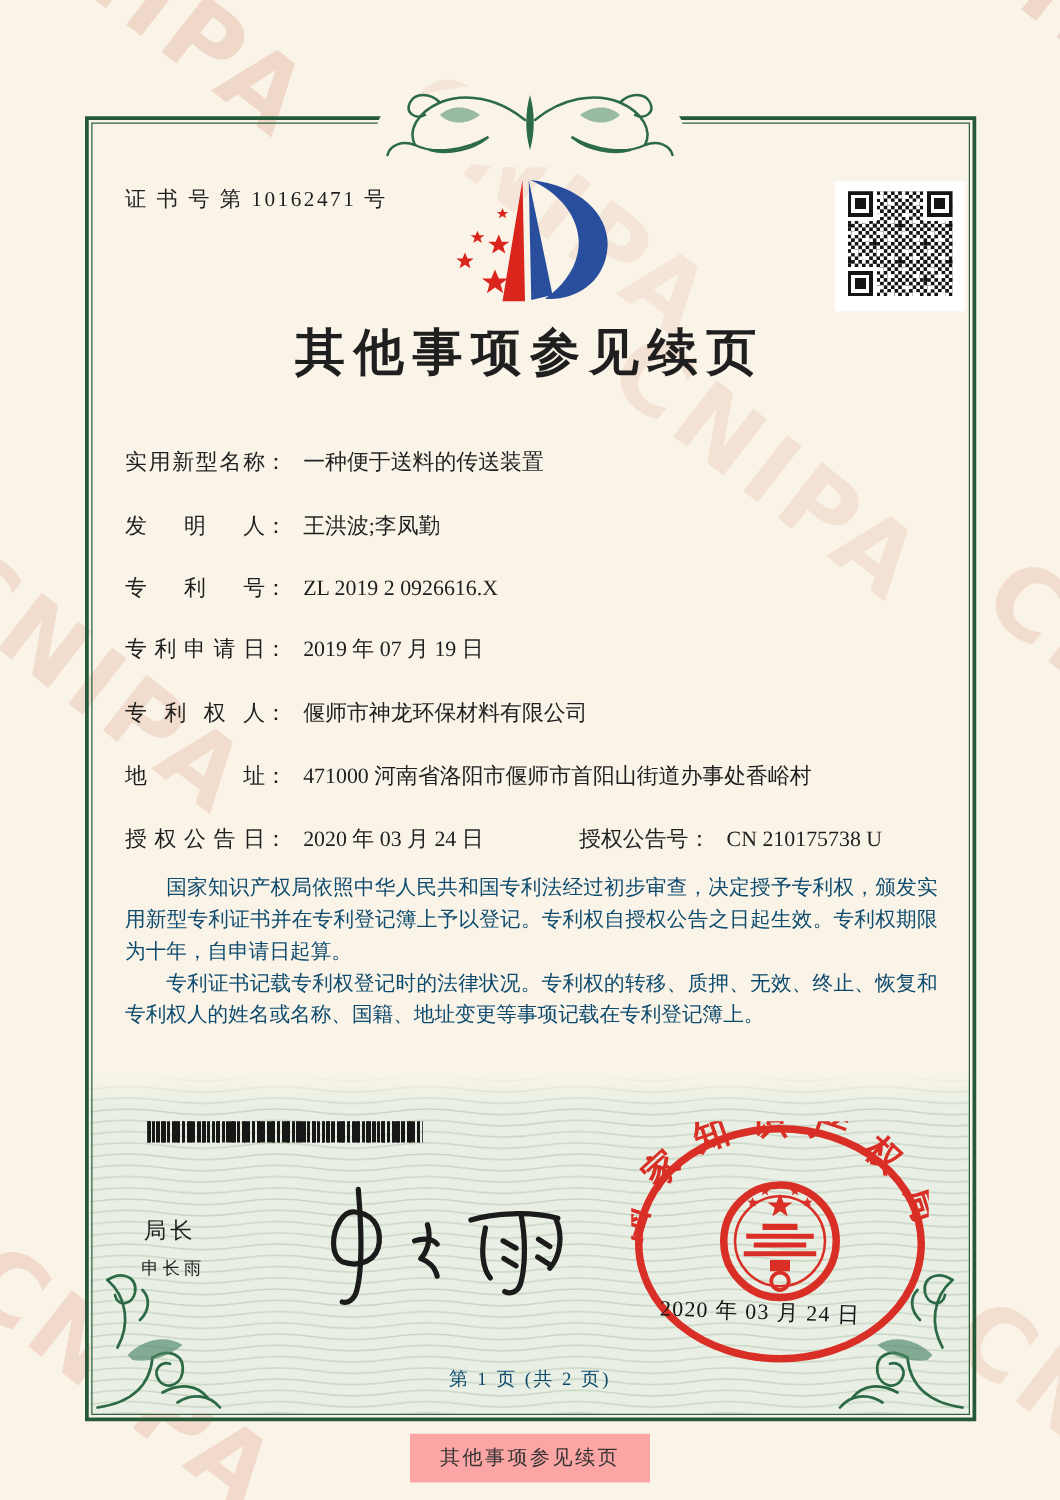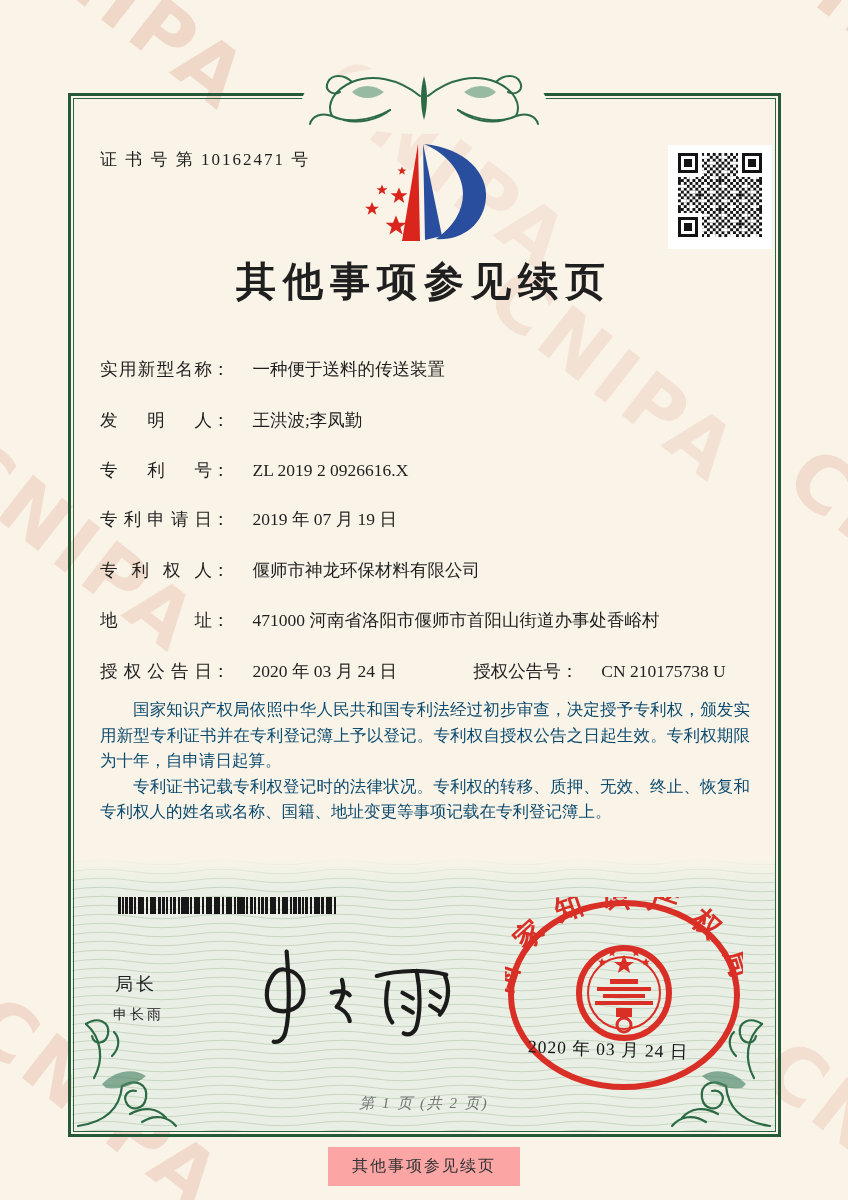--- a/index.html
+++ b/index.html
@@ -23,40 +23,40 @@
   
   .cert-no{position:absolute;left:100px;top:148px;z-index:5;font-size:17px;letter-spacing:2px;}
   .logo{position:absolute;left:354px;top:138px;width:140px;height:122px;z-index:5;}
   .qr-box{position:absolute;left:668px;top:145px;width:104px;height:104px;background:#fff;z-index:5;}
   .qr{position:absolute;left:10px;top:8px;width:84px;height:84px;}
   .title{position:absolute;left:0;top:254px;width:848px;text-align:center;z-index:5;
          font-size:40px;font-weight:bold;letter-spacing:7px;}
   
   .row{position:absolute;left:100px;z-index:5;font-size:17.5px;white-space:nowrap;}
   .lbl{display:inline-block;width:112px;text-align:justify;text-align-last:justify;vertical-align:top;}
-  .val{margin-left:23px;}
+  .val{margin-left:13px;}
   .pair2{margin-left:72px;}
   
   .paras{position:absolute;left:100px;top:697px;width:650px;z-index:5;font-size:16.5px;line-height:25.5px;
          text-align:justify;color:#0c4a6e;}
   .paras p{margin:0;text-indent:2em;}
   
   .barcode{position:absolute;left:118px;top:897px;width:220px;height:17px;z-index:5;
     background-image:
       repeating-linear-gradient(90deg,#171717 0 2px,transparent 2px 4px),
       repeating-linear-gradient(90deg,#171717 0 1px,transparent 1px 7px),
       repeating-linear-gradient(90deg,#171717 0 3px,transparent 3px 11px);}
   .signer-title{position:absolute;left:115px;top:972px;font-size:18px;z-index:5;letter-spacing:3px;}
   .signer-name{position:absolute;left:113px;top:1006px;font-size:14px;z-index:5;letter-spacing:3px;}
   .signature{position:absolute;left:248px;top:942px;width:206px;height:104px;z-index:5;}
   .seal{position:absolute;left:505px;top:897px;width:238px;height:196px;z-index:5;opacity:.95;}
   .seal-date{position:absolute;left:528px;top:1038px;width:210px;z-index:6;font-size:17.5px;
              color:#141414;transform:rotate(2deg);letter-spacing:1px;}
   .page-num{position:absolute;left:0;top:1094px;width:848px;text-align:center;z-index:5;font-size:15px;
-            letter-spacing:2px;color:#737373;font-style:italic;}
+            letter-spacing:2px;color:#0c4a6e;}
   .note-box{position:absolute;left:50%;top:1147px;transform:translateX(-50%);background:#fca5a5;
             padding:9px 24px;z-index:5;font-size:16px;letter-spacing:2px;color:#333;}
 </style>
 </head>
 <body>
 
 <div class="page">
 
   <span class="wm" style="left:-28px;top:-46px;font-size:80px;opacity:.6">CNIPA</span>
   <span class="wm" style="left:688px;top:-58px;font-size:80px;opacity:.6">CNIPA</span>

